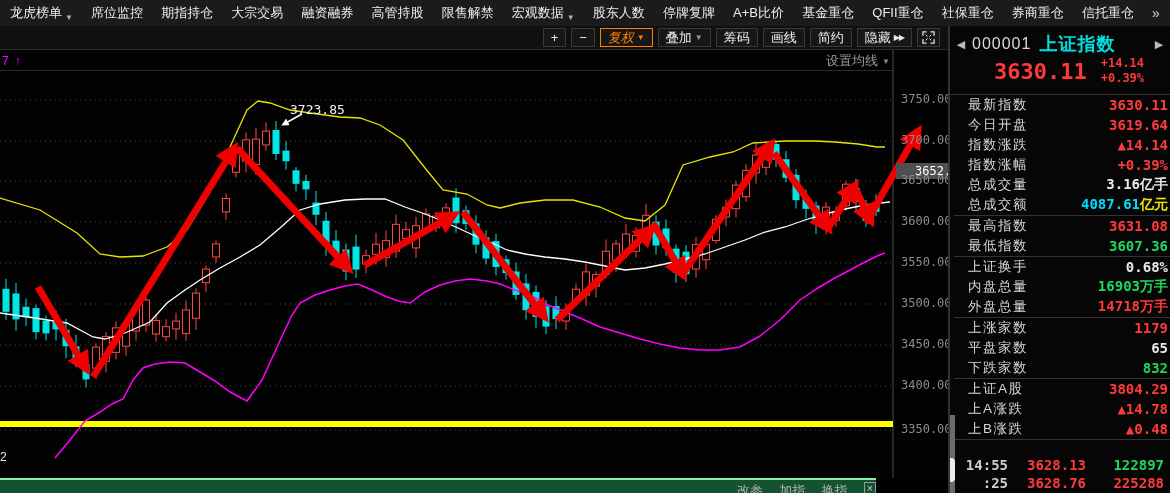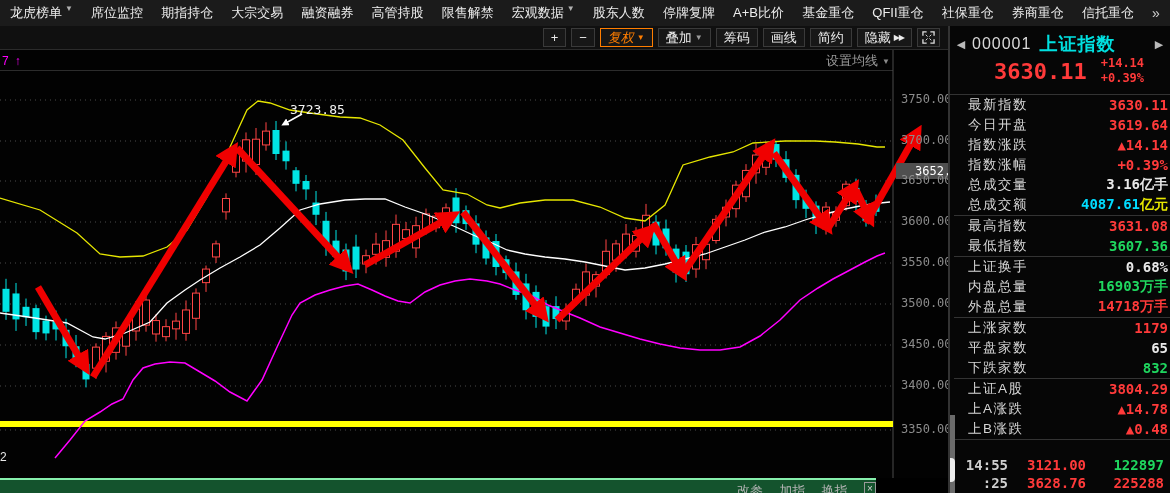--- a/index.html
+++ b/index.html
@@ -2,21 +2,21 @@
 <html><head>
 <meta charset="utf-8">
 <style>
   html,body{margin:0;padding:0;}
   body{width:1170px;height:493px;overflow:hidden;background:#000;position:relative;
        font-family:"Liberation Sans",sans-serif;-webkit-font-smoothing:antialiased;}
   
   .menubar{position:absolute;top:0;left:0;width:1170px;height:26px;background:#1b1b1b;
            display:flex;align-items:center;justify-content:space-between;
            padding:0 10px;box-sizing:border-box;}
-  .menu-item{color:#ededed;font-size:13px;white-space:nowrap;cursor:default;display:flex;align-items:flex-start;gap:3px;}
+  .menu-item{color:#ededed;font-size:13px;white-space:nowrap;cursor:default;display:flex;align-items:flex-end;gap:3px;}
   .menu-item .mcaret{font-size:8px;color:#b0b0b0;}
   .menu-more{color:#d0d0d0;font-size:14px;}
   
   .toolbar{position:absolute;top:26px;left:0;width:948px;height:24px;background:#101010;
            border-bottom:1px solid #2b2b2b;display:flex;justify-content:flex-end;align-items:center;
            gap:5px;padding-right:8px;box-sizing:border-box;}
   .tbtn{height:19px;padding:0 7px;border:1px solid #3a3a3a;background:#171717;color:#ececec;
         font-size:13px;display:flex;align-items:center;gap:3px;box-sizing:border-box;line-height:17px;}
   .tbtn .tcaret{font-size:8px;color:#9a9a9a;}
   .tbtn.accent{border-color:#ff7e00;color:#ff7e00;font-style:italic;}
@@ -509,21 +509,21 @@
       </div>
       <div class="prow">
         <span class="plabel">上B涨跌</span>
         <span class="pval c-red">▲0.48</span>
       </div>
       <div class="psep"></div>
     </div>
   <div class="tick-rows" id="tick-rows">
       <div class="tick-row">
         <span class="tick-time">14:55</span>
-        <span class="tick-price c-red">3121.00</span>
+        <span class="tick-price c-red">3628.13</span>
         <span class="tick-vol c-green">122897</span>
       </div>
       <div class="tick-row">
         <span class="tick-time">:25</span>
         <span class="tick-price c-red">3628.76</span>
         <span class="tick-vol c-red">225288</span>
       </div>
     </div>
   <div class="panel-scroll-track"></div>
   <div class="panel-scroll-thumb"></div>

